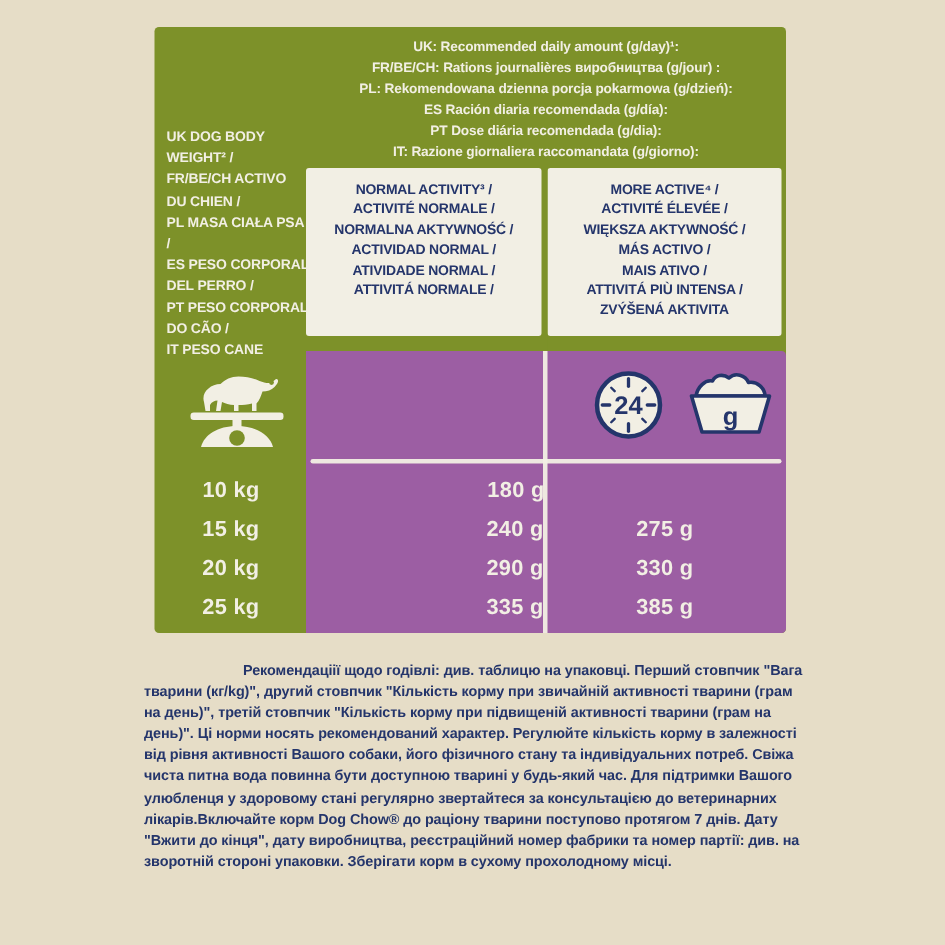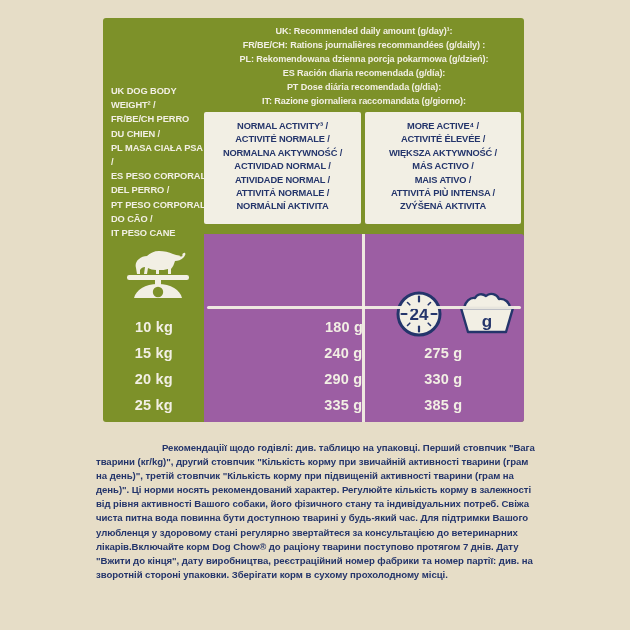--- a/index.html
+++ b/index.html
@@ -111,21 +111,20 @@
     border-radius: 0 3px 3px 0;
   }
 
   
   .icon-strip {
     position: absolute;
     left: 101px;
     top: 216px;
     width: 348px;
     height: 70px;
-    margin-top: 44px;
   }
   .clock-icon {
     position: absolute;
     left: 190px;
     top: 11px;
     width: 50px;
     height: 50px;
   }
   .bowl-icon {
     position: absolute;
@@ -219,49 +218,48 @@
 <body>
 
 <div id="page">
 
   <div id="feeding-table">
 
     <div class="olive-backdrop"></div>
 
     <div class="table-header-text">
       <div><span>UK: Recommended daily amount (g/day)¹:</span></div>
-      <div><span>FR/BE/CH: Rations journalières recommandées (g/daily) :</span></div>
+      <div><span>FR/BE/CH: Rations journalières виробництва (g/jour) :</span></div>
       <div><span>PL: Rekomendowana dzienna porcja pokarmowa (g/dzień):</span></div>
       <div><span>ES Ración diaria recomendada (g/día):</span></div>
       <div><span>PT Dose diária recomendada (g/dia):</span></div>
       <div><span>IT: Razione giornaliera raccomandata (g/giorno):</span></div>
     </div>
 
     <div class="left-label-block">
       <div>UK DOG BODY</div>
       <div>WEIGHT² /</div>
-      <div>FR/BE/CH PERRO</div>
+      <div>FR/BE/CH ACTIVO</div>
       <div>DU CHIEN /</div>
       <div>PL MASA CIAŁA PSA /</div>
       <div>ES PESO CORPORAL</div>
       <div>DEL PERRO /</div>
       <div>PT PESO CORPORAL</div>
       <div>DO CÃO /</div>
       <div>IT PESO CANE</div>
     </div>
 
     <div class="activity-panels">
       <div class="activity-panel normal">
         <div>NORMAL ACTIVITY³ /</div>
         <div>ACTIVITÉ NORMALE /</div>
         <div>NORMALNA AKTYWNOŚĆ /</div>
         <div>ACTIVIDAD NORMAL /</div>
         <div>ATIVIDADE NORMAL /</div>
         <div>ATTIVITÁ NORMALE /</div>
-        <div>NORMÁLNÍ AKTIVITA</div>
       </div>
       <div class="activity-panel more">
         <div>MORE ACTIVE⁴ /</div>
         <div>ACTIVITÉ ÉLEVÉE /</div>
         <div>WIĘKSZA AKTYWNOŚĆ /</div>
         <div>MÁS ACTIVO /</div>
         <div>MAIS ATIVO /</div>
         <div>ATTIVITÁ PIÙ INTENSA /</div>
         <div>ZVÝŠENÁ AKTIVITA</div>
       </div>

